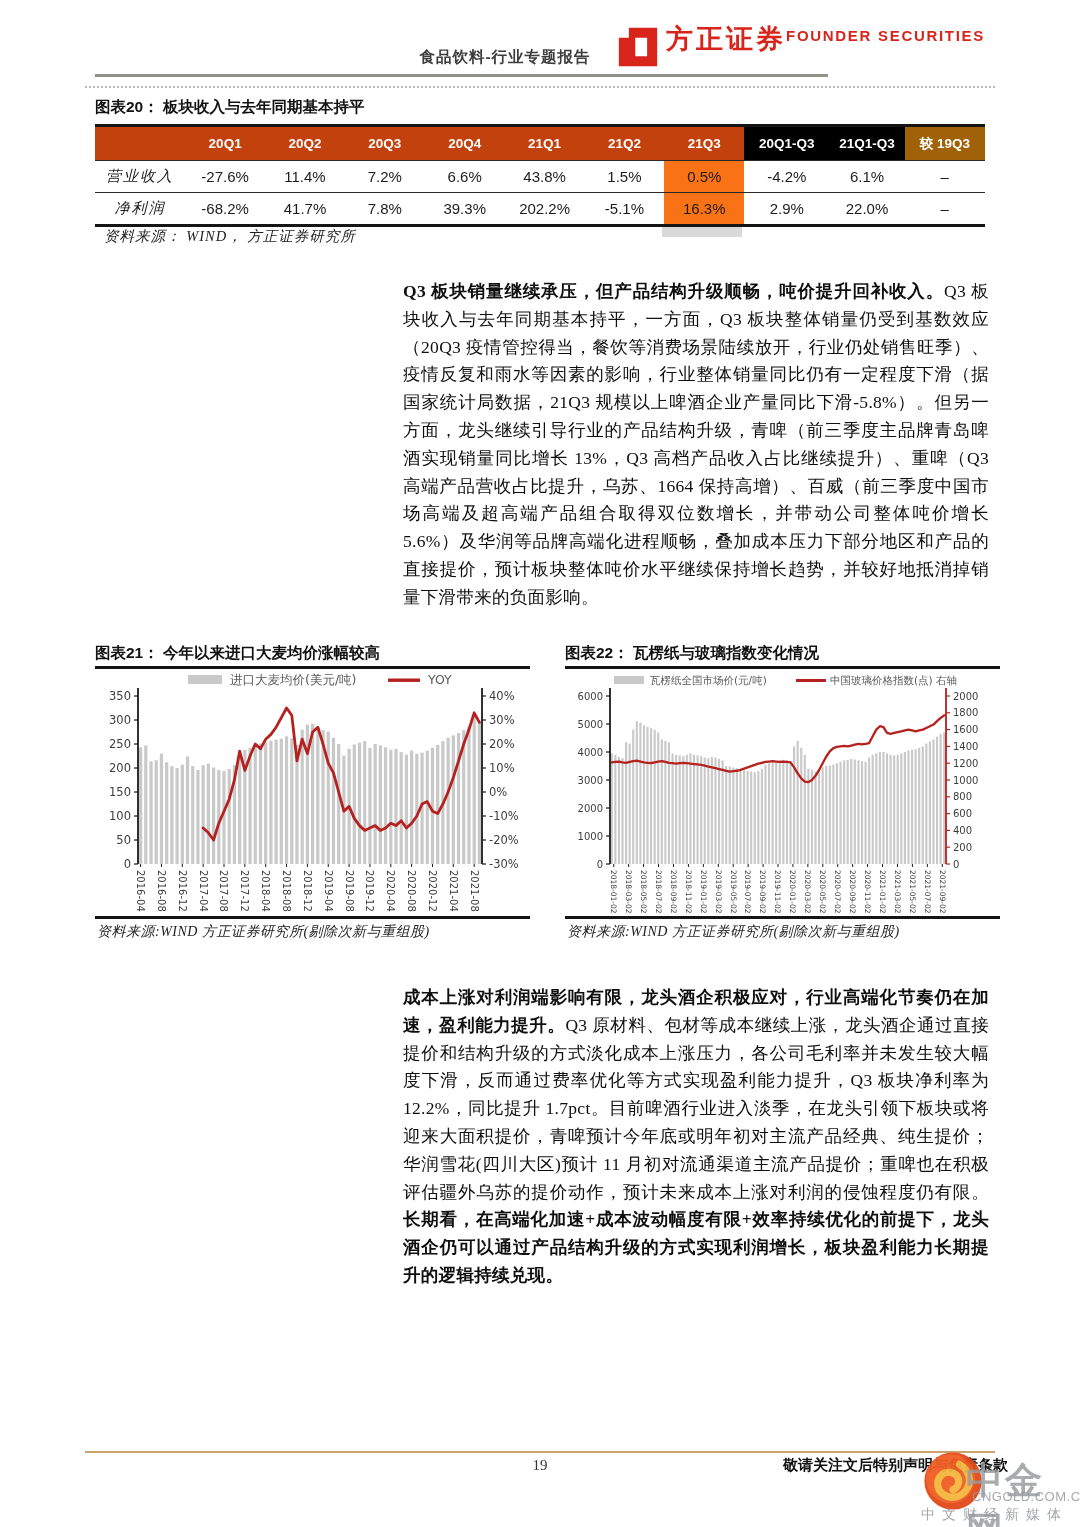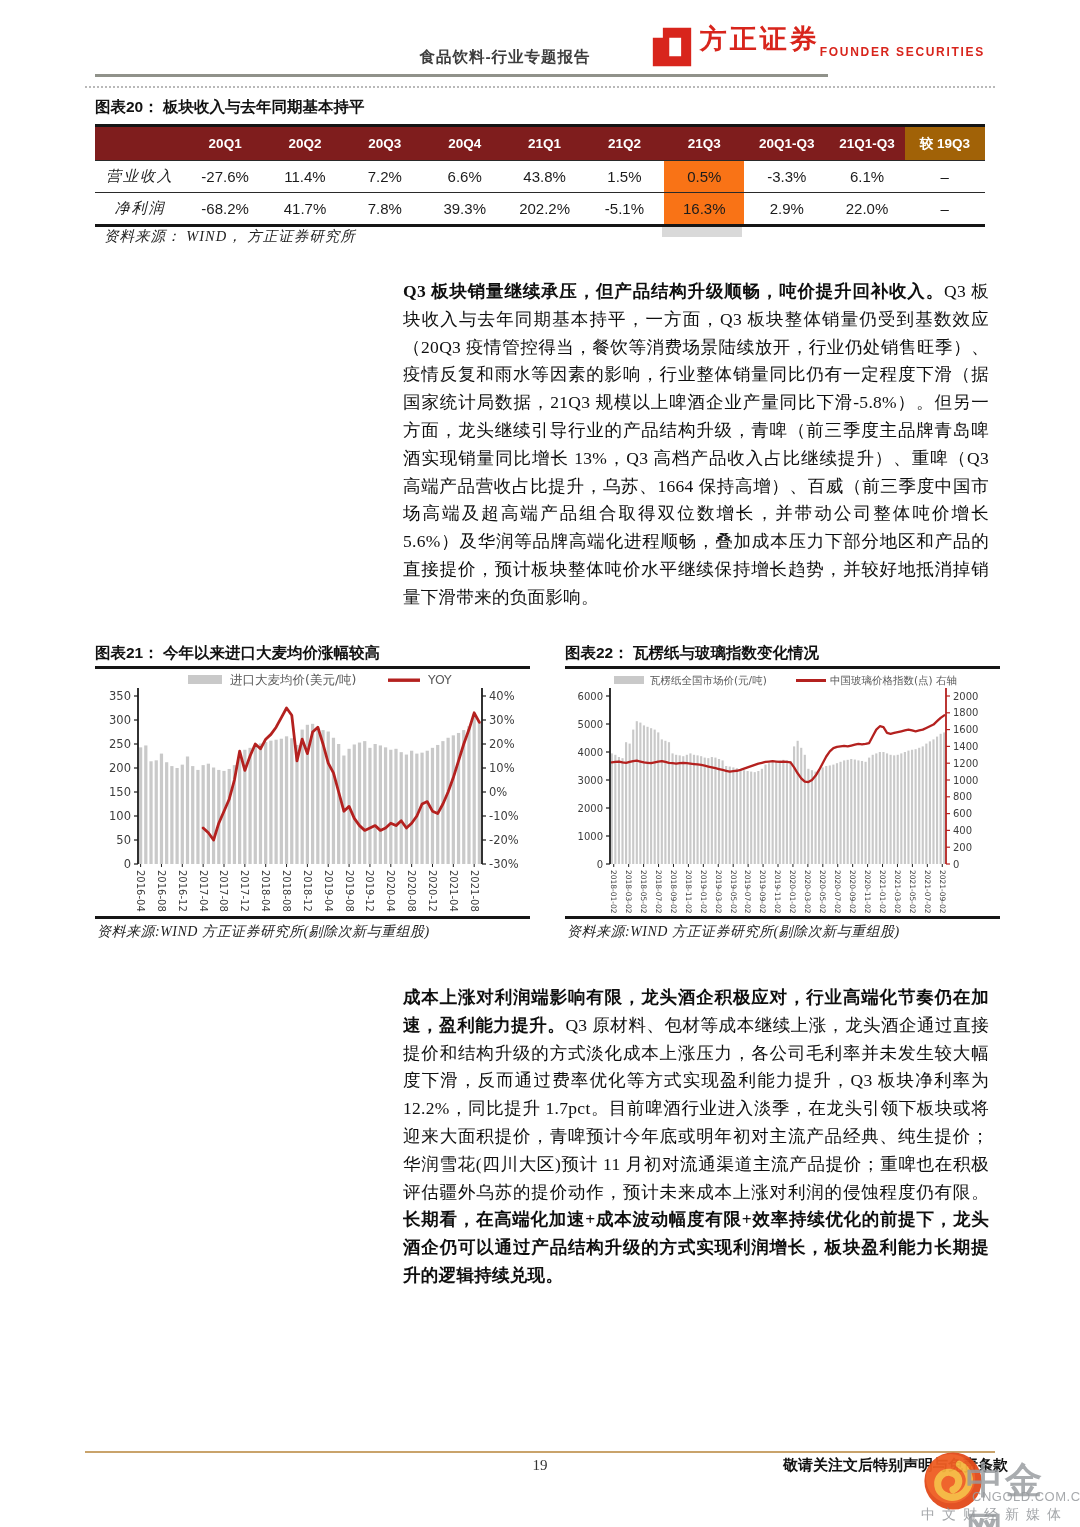--- a/index.html
+++ b/index.html
@@ -5,42 +5,42 @@
   html,body{margin:0;padding:0;background:#ffffff;}
   .page{position:relative;width:1080px;height:1527px;background:#fff;overflow:hidden;
         font-family:"Liberation Sans","DejaVu Sans",sans-serif;}
 
   
   .header-title{position:absolute;top:47px;left:0;width:1010px;text-align:center;
     font-size:15.5px;font-weight:bold;color:#3d3d3d;letter-spacing:1px;}
   .logo{position:absolute;top:25px;right:95px;display:flex;align-items:flex-start;gap:7px;}
   .logo-text{display:flex;flex-direction:row;}
   .logo-cn{font-size:27px;font-weight:bold;color:#d8251c;letter-spacing:3px;line-height:28px;}
-  .logo-en{font-size:12px;font-weight:bold;color:#d8251c;letter-spacing:1.7px;margin-top:20px;}
+  .logo-en{font-size:15px;font-weight:bold;color:#d8251c;letter-spacing:1.7px;margin-top:2px;}
   .rule-solid{position:absolute;top:74px;left:95px;width:733px;height:3px;background:#90928a;}
   .rule-dotted{position:absolute;top:86px;left:85px;width:910px;border-top:2px dotted #b9b9b9;}
 
   
   .fig-title{position:absolute;font-size:15.5px;font-weight:bold;color:#111;}
   #fig20-title{top:97px;left:95px;}
   #fig21-title{top:643px;left:95px;}
   #fig22-title{top:643px;left:565px;}
   .black-rule{position:absolute;height:3px;background:#151515;}
   #fig21-line{top:666px;left:95px;width:435px;}
   #fig22-line{top:666px;left:565px;width:435px;}
   #fig21-bottom{top:916px;left:95px;width:435px;}
   #fig22-bottom{top:916px;left:565px;width:435px;}
 
   
   .table-wrap{position:absolute;top:124px;left:95px;width:890px;
     border-top:3px solid #151515;border-bottom:3px solid #151515;}
   .table-wrap table{width:100%;border-collapse:collapse;table-layout:fixed;}
   .table-wrap thead th{height:31px;font-size:13.5px;font-weight:bold;color:#fff;
     text-align:center;vertical-align:middle;}
-  th.h-red{background:#7f1d1d;} th.h-navy{background:#7f1d1d;} th.h-blue{background:#a16207;}
+  th.h-red{background:#c2410c;} th.h-navy{background:#000000;} th.h-blue{background:#a16207;}
   .table-wrap tbody td{height:29px;text-align:center;font-size:15px;color:#1c1c1c;
     border-top:1.5px solid #2a2a2a;}
   td.row-label{font-family:"Liberation Serif","DejaVu Serif",serif;font-style:italic;
     font-size:15.5px;letter-spacing:2px;}
   td.cell-hl{background:#f97316;}
   .hl-tail{position:absolute;left:63.74%;width:8.94%;bottom:-13px;height:10px;background:#d9d9d9;}
 
   
   .source{position:absolute;font-family:"Liberation Serif","DejaVu Serif",serif;
     font-style:italic;color:#1e1e1e;}
@@ -129,21 +129,21 @@
       <tbody>
           <tr>
             <td class="row-label">营业收入</td>
             <td>-27.6%</td>
             <td>11.4%</td>
             <td>7.2%</td>
             <td>6.6%</td>
             <td>43.8%</td>
             <td>1.5%</td>
             <td class="cell-hl">0.5%</td>
-            <td>-3.3%</td>
+            <td>-4.2%</td>
             <td>6.1%</td>
             <td>–</td>
           </tr>
           <tr>
             <td class="row-label">净利润</td>
             <td>-68.2%</td>
             <td>41.7%</td>
             <td>7.8%</td>
             <td>39.3%</td>
             <td>202.2%</td>

